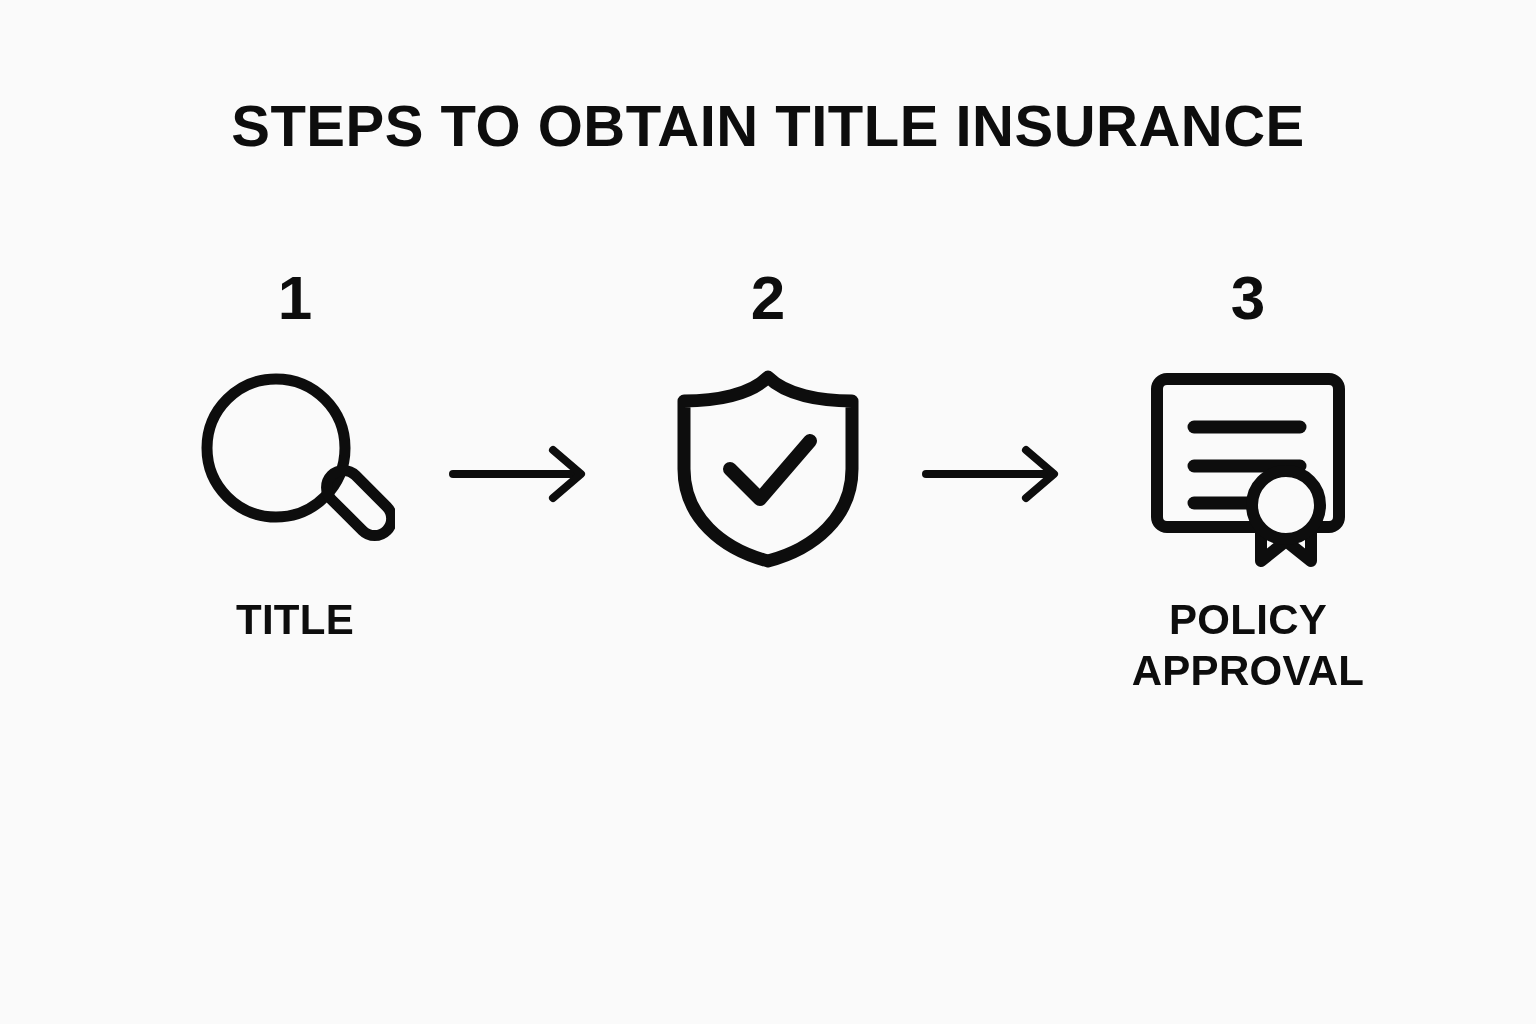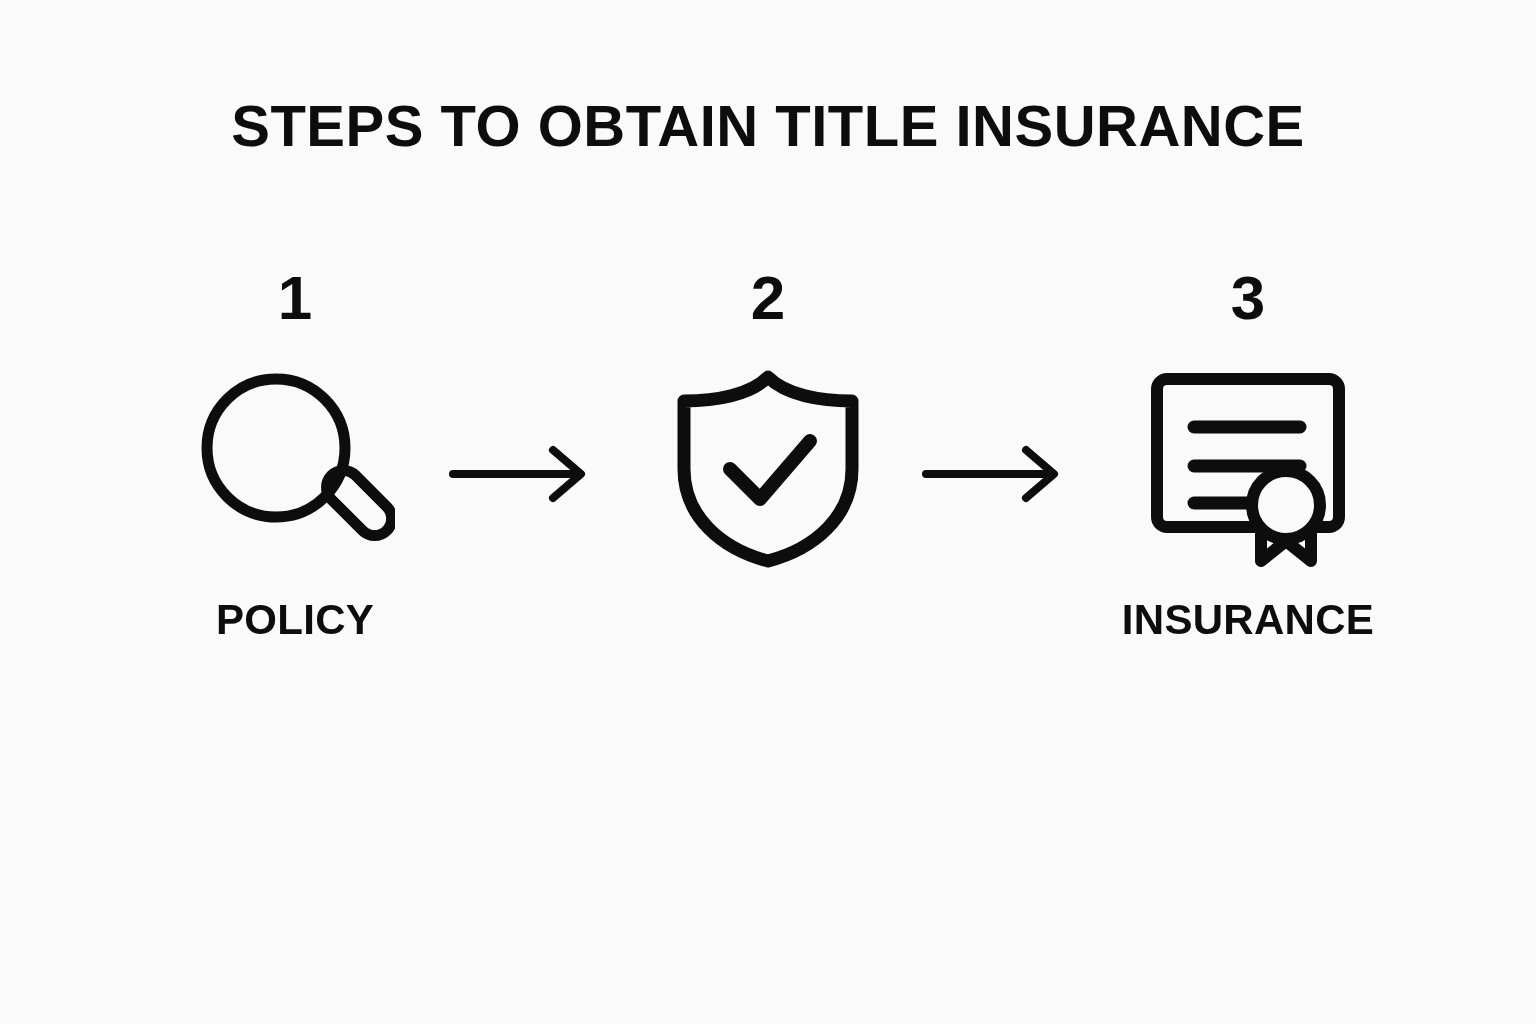--- a/index.html
+++ b/index.html
@@ -101,21 +101,21 @@
 
     <div class="step step-1">
       <div class="step-number">1</div>
       <div class="step-icon">
         <svg width="200" height="200" viewBox="0 0 200 200" fill="none" xmlns="http://www.w3.org/2000/svg">
           <circle cx="81" cy="81" r="69" stroke="#0d0d0d" stroke-width="11"></circle>
           <rect x="124.5" y="120.5" width="34" height="78" rx="17" transform="rotate(-45 124.5 120.5)" stroke="#0d0d0d" stroke-width="11"></rect>
         </svg>
       </div>
       <div class="step-label">
-        <span class="lbl-line">POLICY</span>
+        <span class="lbl-line">TITLE</span>
       </div>
     </div>
 
     <div class="step step-2">
       <div class="step-number">2</div>
       <div class="step-icon">
         <svg width="200" height="205" viewBox="0 0 200 205" fill="none" xmlns="http://www.w3.org/2000/svg">
           <path d="M100 12 C 82 30, 48 36, 16 36 L 16 104 C 16 152, 54 184, 100 196 C 146 184, 184 152, 184 104 L 184 36 C 152 36, 118 30, 100 12 Z" stroke="#0d0d0d" stroke-width="13" stroke-linejoin="round" stroke-linecap="round"></path>
           <path d="M62 104 L 92 134 L 142 76" stroke="#0d0d0d" stroke-width="14" stroke-linecap="round" stroke-linejoin="round"></path>
         </svg>
@@ -128,21 +128,22 @@
         <svg width="200" height="205" viewBox="0 0 200 205" fill="none" xmlns="http://www.w3.org/2000/svg">
           <rect x="9" y="14" width="182" height="148" rx="10" stroke="#0d0d0d" stroke-width="12"></rect>
           <path d="M46 62 H 152" stroke="#0d0d0d" stroke-width="13" stroke-linecap="round"></path>
           <path d="M46 101 H 152" stroke="#0d0d0d" stroke-width="13" stroke-linecap="round"></path>
           <path d="M46 138 H 105" stroke="#0d0d0d" stroke-width="13" stroke-linecap="round"></path>
           <path d="M113 196 L 113 150 L 163 150 L 163 196 L 138 176 Z" fill="#fafafa" stroke="#0d0d0d" stroke-width="12" stroke-linejoin="round"></path>
           <circle cx="138" cy="140" r="34" fill="#fafafa" stroke="#0d0d0d" stroke-width="12"></circle>
         </svg>
       </div>
       <div class="step-label">
-        <span class="lbl-line">INSURANCE</span>
+        <span class="lbl-line">POLICY</span>
+        <span class="lbl-line">APPROVAL</span>
       </div>
     </div>
 
   </div>
 
   <div class="arrow arrow-1">
     <svg width="150" height="70" viewBox="0 0 150 70" fill="none" xmlns="http://www.w3.org/2000/svg">
       <path d="M6 38 H 132" stroke="#0d0d0d" stroke-width="8" stroke-linecap="round"></path>
       <path d="M106 14 L 134 38 L 106 62" stroke="#0d0d0d" stroke-width="8" stroke-linecap="round" stroke-linejoin="round"></path>
     </svg>

